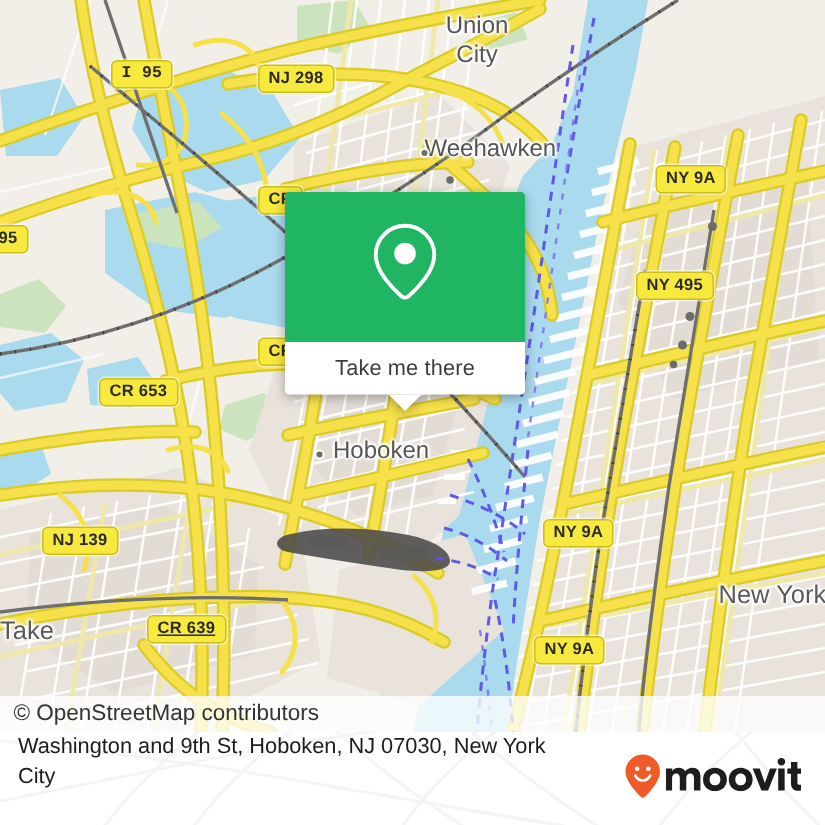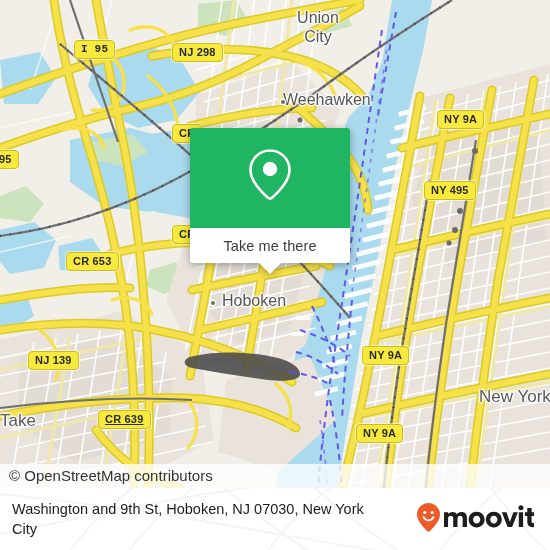--- a/index.html
+++ b/index.html
@@ -77,21 +77,21 @@
     width:0; height:0;
     border-left:11px solid transparent;
     border-right:11px solid transparent;
     border-top:11px solid #fff;
   }
 
   
   #footer {
     position:absolute; left:0; top:488px; width:550px; height:62px;
     background:#ffffff;
-    display:flex; align-items:center; overflow:hidden;
+    display:flex; overflow:hidden;
   }
   #footer-watermark { position:absolute; left:0; top:-14px; width:550px; height:90px; opacity:.10; }
   #footer-address {
     position:relative; z-index:2;
     padding-left:12px; padding-right:6px;
     font-size:14.5px; line-height:20px; color:#1c1c1c;
     max-width:396px;
   }
   #footer-logo { position:relative; z-index:2; margin-left:auto; margin-right:16px; display:flex; align-items:center; }
   #footer-logo svg { display:block; }

